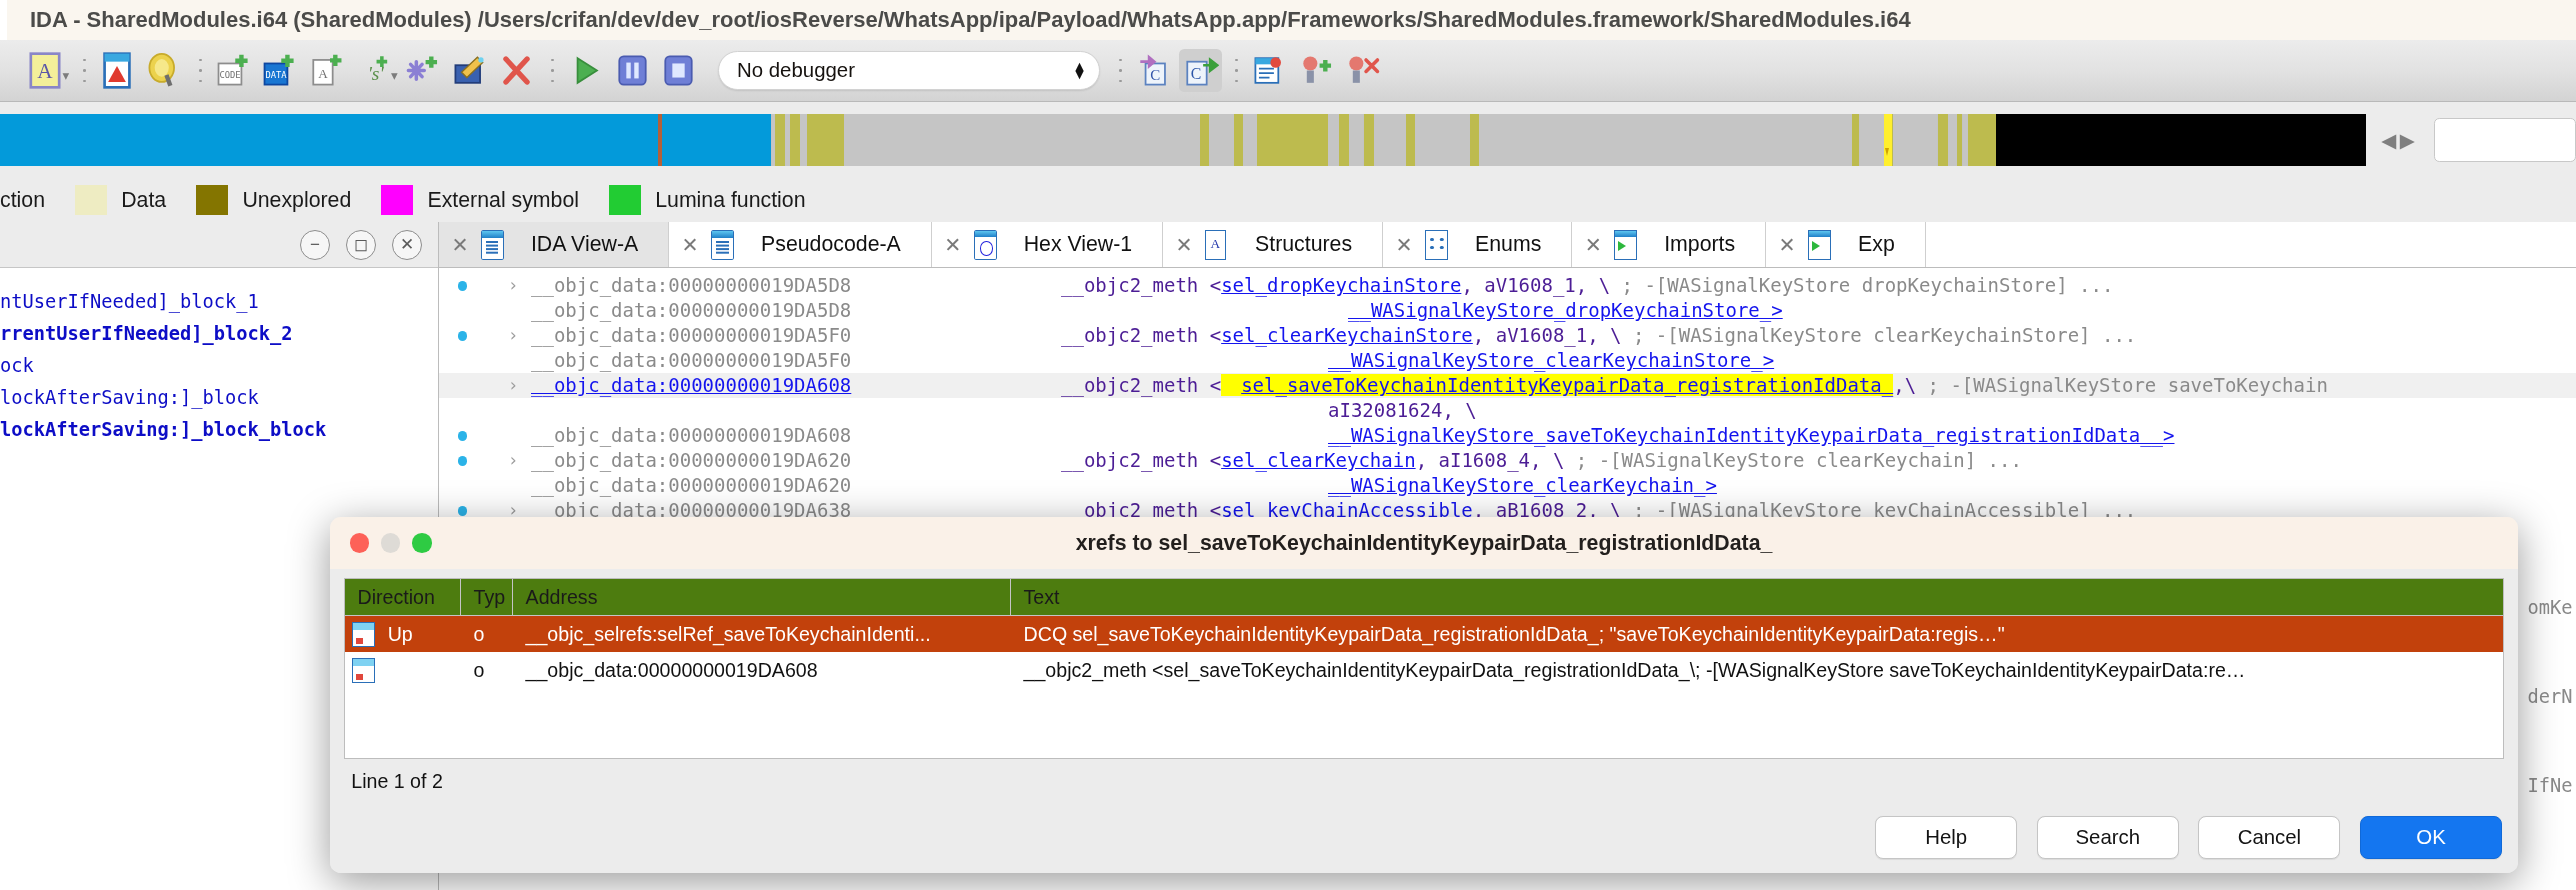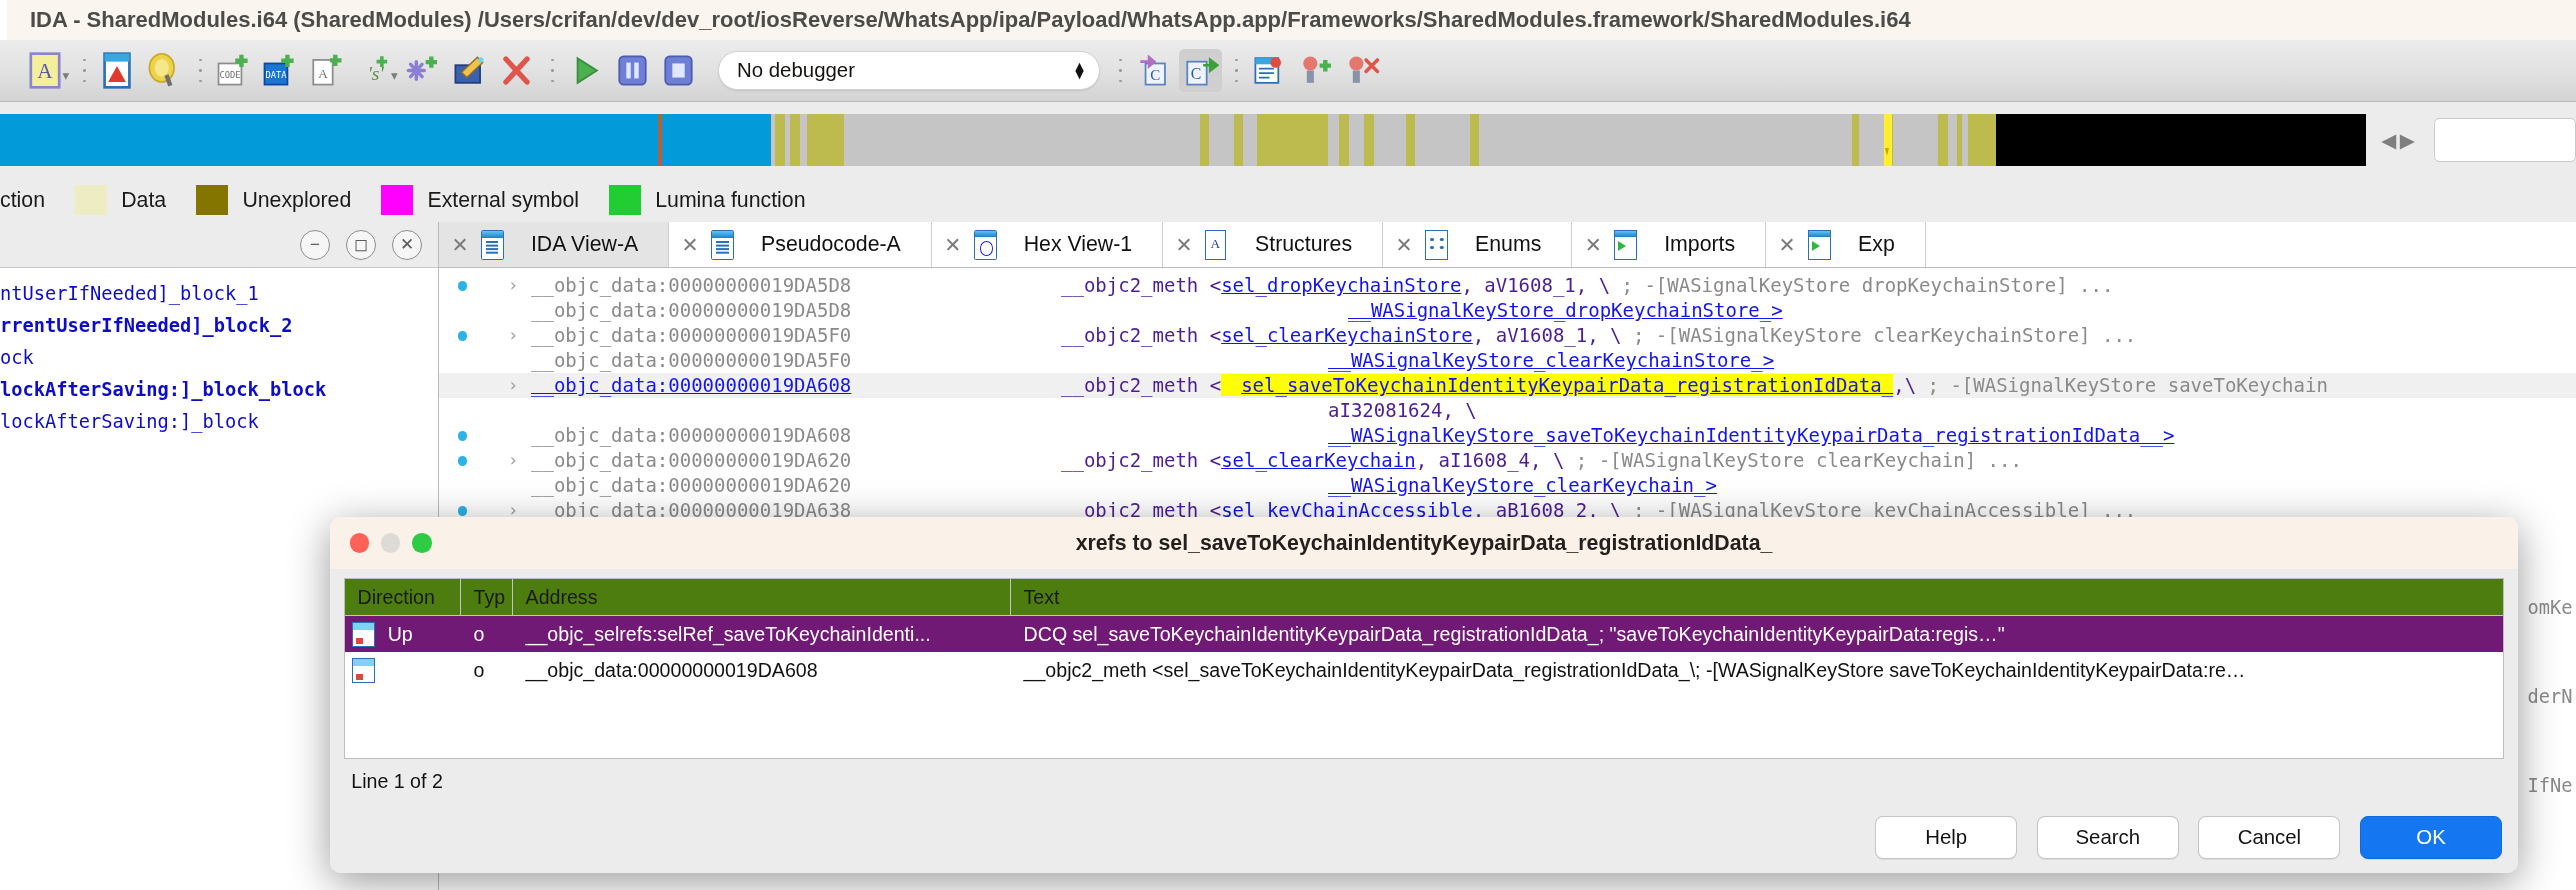--- a/index.html
+++ b/index.html
@@ -150,21 +150,21 @@
     display: flex; align-items: center; justify-content: flex-end;
     padding-right: 16px; gap: 16px;
   }
   .lp-icon {
     width: 30px; height: 30px; border-radius: 50%;
     border: 1.8px solid #8d8d8d;
     display: flex; align-items: center; justify-content: center;
     font-size: 17px; color: #5a5a5a; background: #f6f6f6;
   }
   .lp-lines {
-    padding: 10px 0 0 0;
+    padding: 18px 0 0 0;
     font-family: "DejaVu Sans Mono", monospace;
     font-size: 18.7px;
     color: #0d0dc6;
   }
   .lp-lines .ln { height: 32px; line-height: 32px; white-space: nowrap; overflow: hidden; }
   .lp-lines .ln.bold { font-weight: bold; }
 
   
   .tabsbar {
     position: absolute; left: 439px; top: 222px;
@@ -283,21 +283,21 @@
     font-size: 19.6px; color: #1a1a1a;
   }
   .th { padding-left: 12.4px; border-right: 0.9px solid #c5c5c5; height: 37px; line-height: 37px;
         overflow: hidden; white-space: nowrap; }
   .th:last-child { border-right: none; }
   .trow {
     display: flex; height: 36px; align-items: center;
     font-size: 19.6px; color: #111;
     white-space: nowrap;
   }
-  .trow.sel { background: #701a75; color: #ffffff; }
+  .trow.sel { background: #c2410c; color: #ffffff; }
   .td { padding-left: 12.4px; overflow: hidden; white-space: nowrap; height: 36px; line-height: 36px; }
   .rowicon {
     width: 23px; height: 25px; margin-left: 7.1px; flex: 0 0 auto;
     position: relative;
   }
   .dlg-status {
     font-size: 19.6px; color: #111; padding: 10.7px 0 0 7.1px;
   }
   .dlg-buttons {
     position: absolute; right: 16px; bottom: 14.2px;
@@ -679,22 +679,22 @@
   <div class="leftpanel">
     <div class="leftpanel-head">
       <div class="lp-icon">−</div>
       <div class="lp-icon">◻</div>
       <div class="lp-icon">✕</div>
     </div>
     <div class="lp-lines" id="lp-lines">
         <div class="ln">ntUserIfNeeded]_block_1</div>
         <div class="ln bold">rrentUserIfNeeded]_block_2</div>
         <div class="ln">ock</div>
+        <div class="ln">lockAfterSaving:]_block</div>
         <div class="ln bold">lockAfterSaving:]_block_block</div>
-        <div class="ln">lockAfterSaving:]_block</div>
         <div class="ln"></div>
       </div>
   </div>
 
   <div class="tabsbar" id="tabsbar">
       <div class="tab selected">
         <span class="x">✕</span>
         <span class="ticon">
           <span class="ico-doc" style="display: block;"></span>
         </span>

